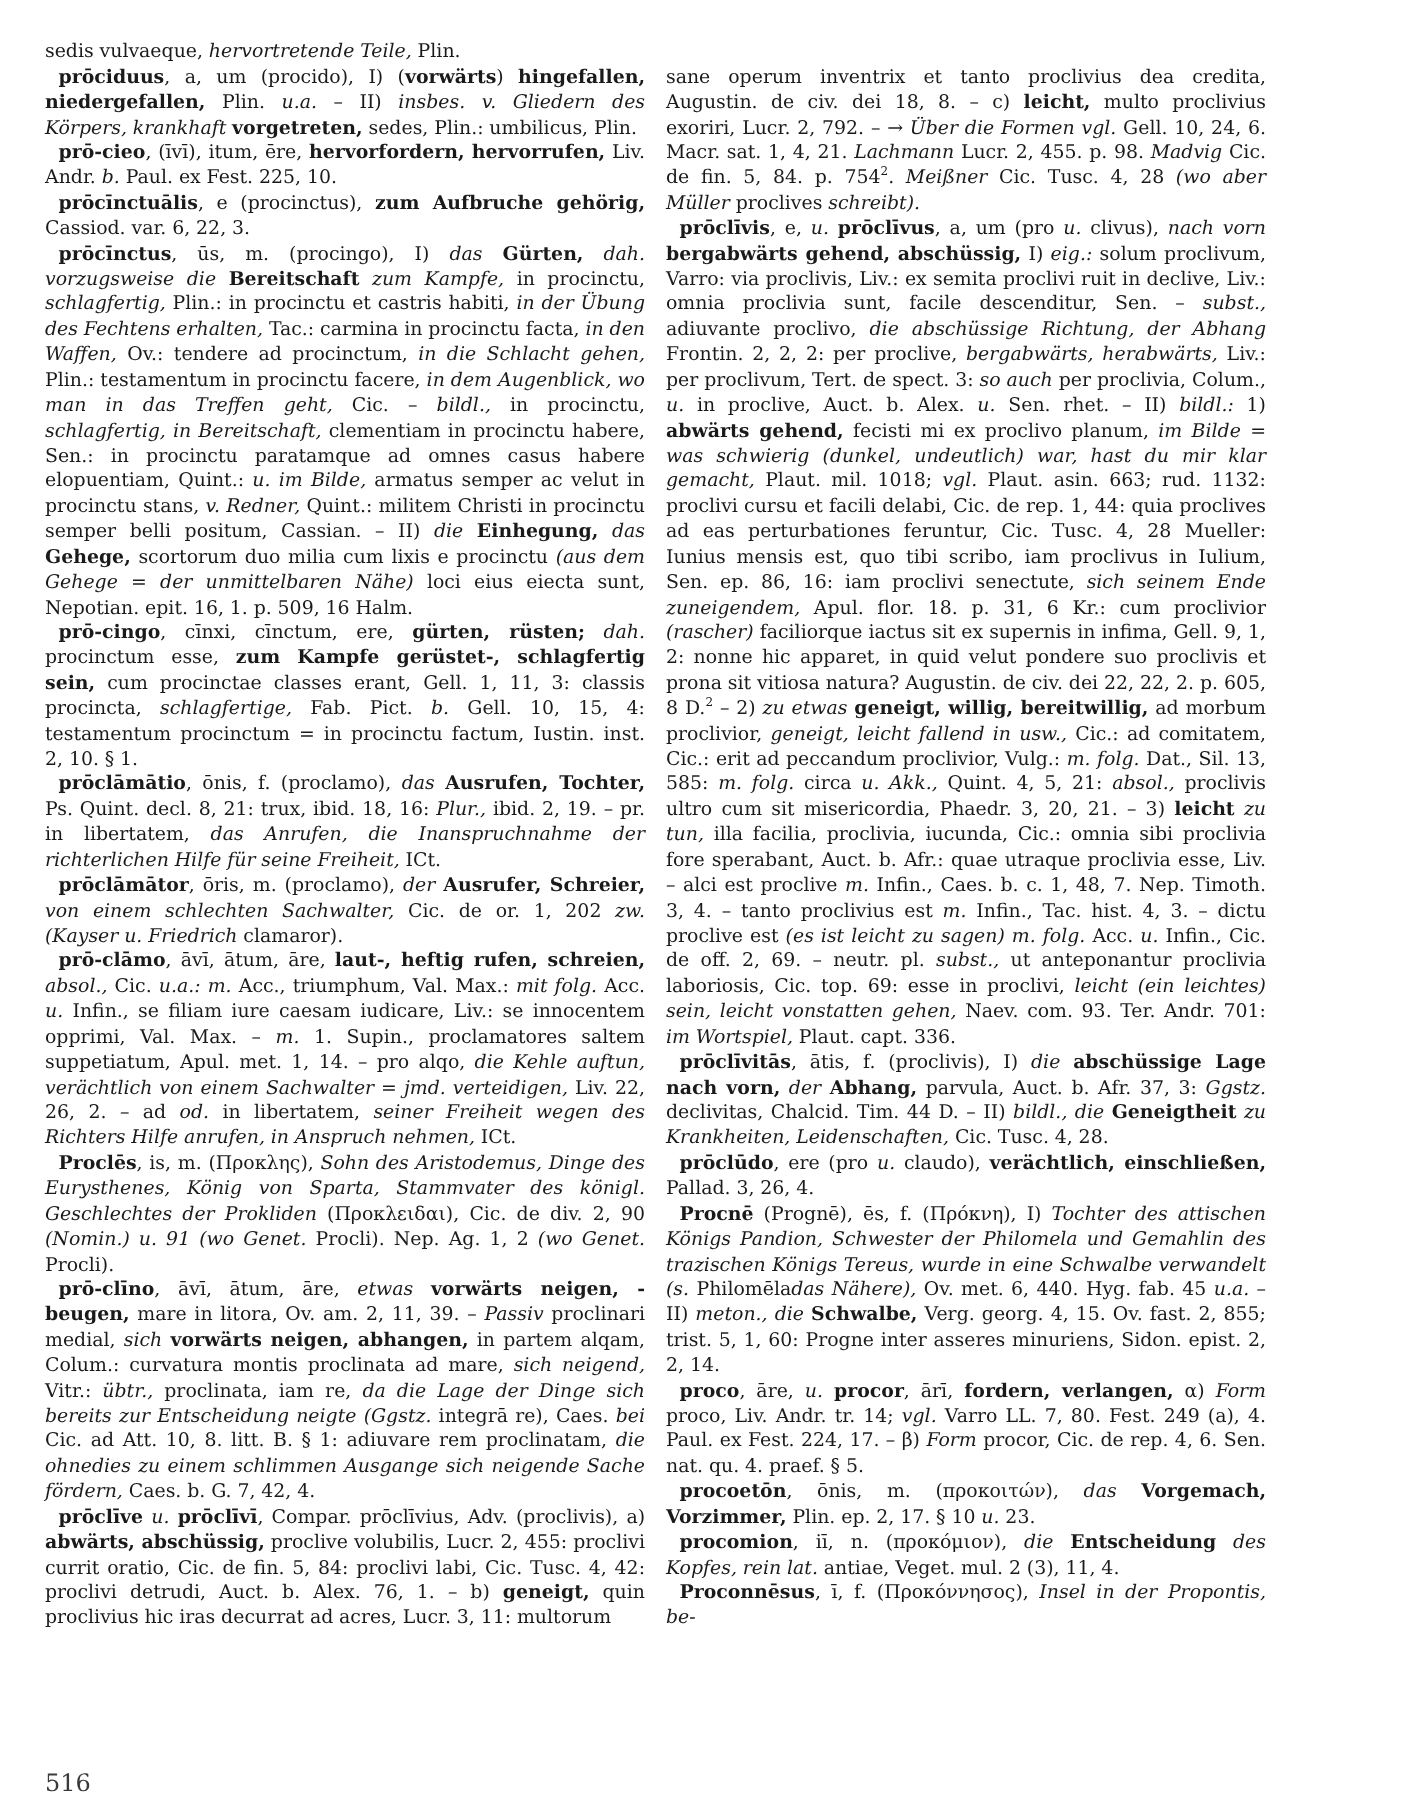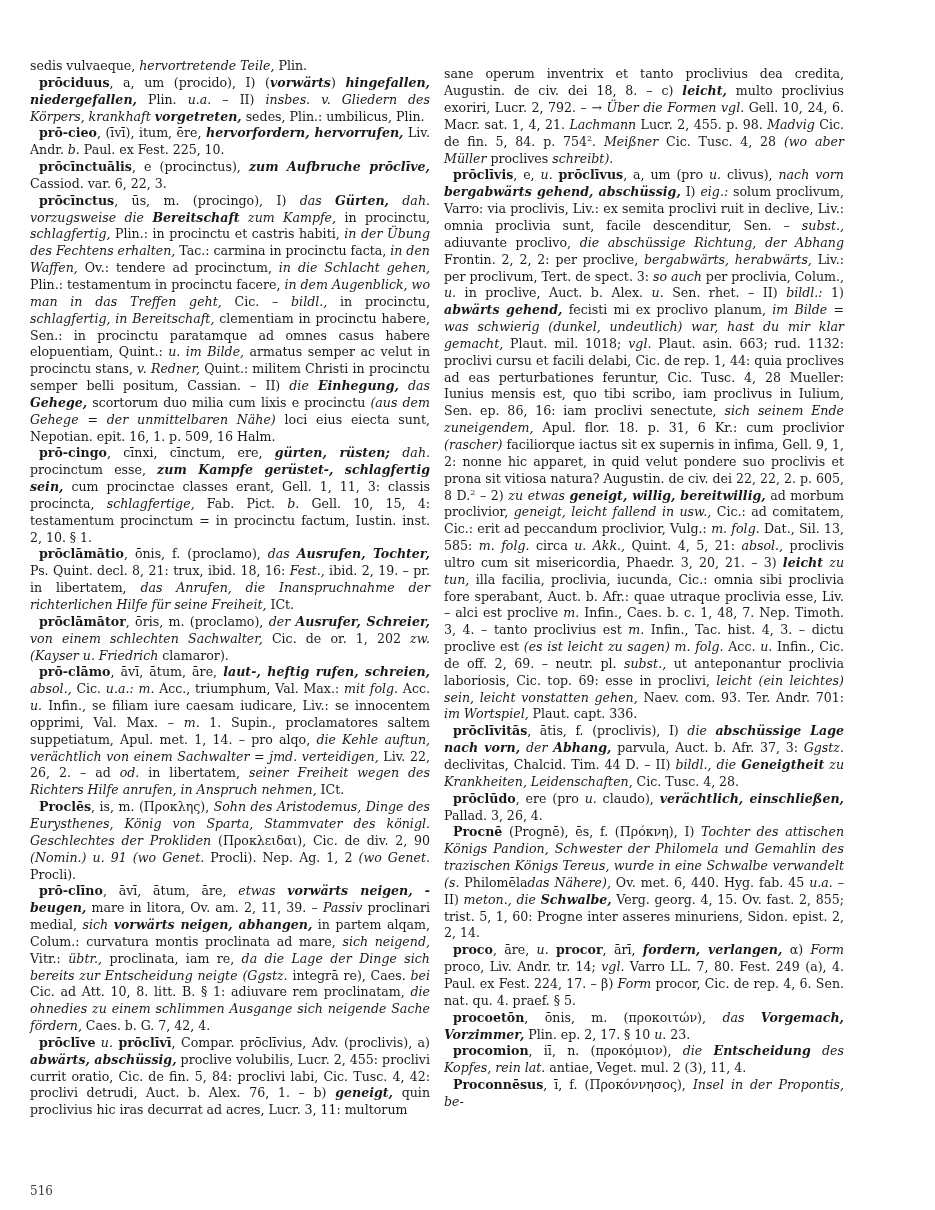--- a/index.html
+++ b/index.html
@@ -19,22 +19,21 @@
   .page {
     position: relative;
     width: 935px;
     height: 1210px;
     box-sizing: border-box;
     padding: 26px 28px 0 30px;
   }
   .columns {
     display: flex;
     gap: 14px;
-    align-items: center;
-    margin-top: 32px;
+    align-items: flex-end;
   }
   .column {
     width: 400px;
     flex: 0 0 400px;
   }
   .entry {
     font-size: 12.6px;
     line-height: 16.85px;
     text-align: justify;
     text-justify: inter-word;
@@ -49,50 +48,49 @@
     text-indent: 0;
   }
   .hw {
     font-weight: bold;
   }
   .it {
     font-style: italic;
   }
   .bi {
     font-weight: bold;
-    font-style: italic;
   }
   sup {
     font-size: 8px;
     vertical-align: super;
     line-height: 0;
   }
   .folio {
     position: absolute;
     left: 30px;
     bottom: 12px;
-    font-size: 12px;
+    font-size: 16px;
     color: #3a3a3a;
     font-family: "DejaVu Serif", "Liberation Serif", serif;
   }
 </style>
 </head>
 <body>
 
 <div class="page">
   <div class="columns">
 
     <div class="column" id="left-col">
         <p class="entry cont">sedis vulvaeque, <span class="it">hervortretende Teile,</span> Plin.</p>
         <p class="entry"><span class="hw">prōciduus</span>, a, um (procido), I) (<span class="bi">vorwärts</span>) <span class="bi">hingefallen, niedergefallen,</span> Plin. <span class="it">u.a.</span> – II) <span class="it">insbes. v. Gliedern des Körpers, krankhaft</span> <span class="bi">vorgetreten,</span> sedes, Plin.: umbilicus, Plin.</p>
         <p class="entry"><span class="hw">prō-cieo</span>, (īvī), itum, ēre, <span class="bi">hervorfordern, hervorrufen,</span> Liv. Andr. <span class="it">b.</span> Paul. ex Fest. 225, 10.</p>
-        <p class="entry"><span class="hw">prōcīnctuālis</span>, e (procinctus), <span class="bi">zum Aufbruche prōclīve,</span> Cassiod. var. 6, 22, 3.</p>
+        <p class="entry"><span class="hw">prōcīnctuālis</span>, e (procinctus), <span class="bi">zum Aufbruche gehörig,</span> Cassiod. var. 6, 22, 3.</p>
         <p class="entry"><span class="hw">prōcīnctus</span>, ūs, m. (procingo), I) <span class="it">das</span> <span class="bi">Gürten,</span> <span class="it">dah. vorzugsweise die</span> <span class="bi">Bereitschaft</span> <span class="it">zum Kampfe,</span> in procinctu, <span class="it">schlagfertig,</span> Plin.: in procinctu et castris habiti, <span class="it">in der Übung des Fechtens erhalten,</span> Tac.: carmina in procinctu facta, <span class="it">in den Waffen,</span> Ov.: tendere ad procinctum, <span class="it">in die Schlacht gehen,</span> Plin.: testamentum in procinctu facere, <span class="it">in dem Augenblick, wo man in das Treffen geht,</span> Cic. – <span class="it">bildl.,</span> in procinctu, <span class="it">schlagfertig, in Bereitschaft,</span> clementiam in procinctu habere, Sen.: in procinctu paratamque ad omnes casus habere elopuentiam, Quint.: <span class="it">u. im Bilde,</span> armatus semper ac velut in procinctu stans, <span class="it">v. Redner,</span> Quint.: militem Christi in procinctu semper belli positum, Cassian. – II) <span class="it">die</span> <span class="bi">Einhegung,</span> <span class="it">das</span> <span class="bi">Gehege,</span> scortorum duo milia cum lixis e procinctu <span class="it">(aus dem Gehege = der unmittelbaren Nähe)</span> loci eius eiecta sunt, Nepotian. epit. 16, 1. p. 509, 16 Halm.</p>
         <p class="entry"><span class="hw">prō-cingo</span>, cīnxi, cīnctum, ere, <span class="bi">gürten, rüsten;</span> <span class="it">dah.</span> procinctum esse, <span class="bi">zum Kampfe gerüstet-, schlagfertig sein,</span> cum procinctae classes erant, Gell. 1, 11, 3: classis procincta, <span class="it">schlagfertige,</span> Fab. Pict. <span class="it">b.</span> Gell. 10, 15, 4: testamentum procinctum = in procinctu factum, Iustin. inst. 2, 10. § 1.</p>
-        <p class="entry"><span class="hw">prōclāmātio</span>, ōnis, f. (proclamo), <span class="it">das</span> <span class="bi">Ausrufen, Tochter,</span> Ps. Quint. decl. 8, 21: trux, ibid. 18, 16: <span class="it">Fest.,</span> ibid. 2, 19. – pr. in libertatem, <span class="it">das Anrufen, die Inanspruchnahme der richterlichen Hilfe für seine Freiheit,</span> ICt.</p>
+        <p class="entry"><span class="hw">prōclāmātio</span>, ōnis, f. (proclamo), <span class="it">das</span> <span class="bi">Ausrufen, Tochter,</span> Ps. Quint. decl. 8, 21: trux, ibid. 18, 16: <span class="it">Plur.,</span> ibid. 2, 19. – pr. in libertatem, <span class="it">das Anrufen, die Inanspruchnahme der richterlichen Hilfe für seine Freiheit,</span> ICt.</p>
         <p class="entry"><span class="hw">prōclāmātor</span>, ōris, m. (proclamo), <span class="it">der</span> <span class="bi">Ausrufer, Schreier,</span> <span class="it">von einem schlechten Sachwalter,</span> Cic. de or. 1, 202 <span class="it">zw. (Kayser u. Friedrich</span> clamaror).</p>
         <p class="entry"><span class="hw">prō-clāmo</span>, āvī, ātum, āre, <span class="bi">laut-, heftig rufen, schreien,</span> <span class="it">absol.,</span> Cic. <span class="it">u.a.: m.</span> Acc., triumphum, Val. Max.: <span class="it">mit folg.</span> Acc. <span class="it">u.</span> Infin., se filiam iure caesam iudicare, Liv.: se innocentem opprimi, Val. Max. – <span class="it">m.</span> 1. Supin., proclamatores saltem suppetiatum, Apul. met. 1, 14. – pro alqo, <span class="it">die Kehle auftun, verächtlich von einem Sachwalter = jmd. verteidigen,</span> Liv. 22, 26, 2. – ad <span class="it">od.</span> in libertatem, <span class="it">seiner Freiheit wegen des Richters Hilfe anrufen, in Anspruch nehmen,</span> ICt.</p>
         <p class="entry"><span class="hw">Proclēs</span>, is, m. (Προκλης), <span class="it">Sohn des Aristodemus, Dinge des Eurysthenes, König von Sparta, Stammvater des königl. Geschlechtes der Prokliden</span> (Προκλειδαι), Cic. de div. 2, 90 <span class="it">(Nomin.) u. 91 (wo Genet.</span> Procli). Nep. Ag. 1, 2 <span class="it">(wo Genet.</span> Procli).</p>
         <p class="entry"><span class="hw">prō-clīno</span>, āvī, ātum, āre, <span class="it">etwas</span> <span class="bi">vorwärts neigen, -beugen,</span> mare in litora, Ov. am. 2, 11, 39. – <span class="it">Passiv</span> proclinari medial, <span class="it">sich</span> <span class="bi">vorwärts neigen, abhangen,</span> in partem alqam, Colum.: curvatura montis proclinata ad mare, <span class="it">sich neigend,</span> Vitr.: <span class="it">übtr.,</span> proclinata, iam re, <span class="it">da die Lage der Dinge sich bereits zur Entscheidung neigte (Ggstz.</span> integrā re), Caes. <span class="it">bei</span> Cic. ad Att. 10, 8. litt. B. § 1: adiuvare rem proclinatam, <span class="it">die ohnedies zu einem schlimmen Ausgange sich neigende Sache fördern,</span> Caes. b. G. 7, 42, 4.</p>
         <p class="entry"><span class="hw">prōclīve</span> <span class="it">u.</span> <span class="hw">prōclīvī</span>, Compar. prōclīvius, Adv. (proclivis), a) <span class="bi">abwärts, abschüssig,</span> proclive volubilis, Lucr. 2, 455: proclivi currit oratio, Cic. de fin. 5, 84: proclivi labi, Cic. Tusc. 4, 42: proclivi detrudi, Auct. b. Alex. 76, 1. – b) <span class="bi">geneigt,</span> quin proclivius hic iras decurrat ad acres, Lucr. 3, 11: multorum</p>
       </div>
 
     <div class="column" id="right-col">
         <p class="entry cont">sane operum inventrix et tanto proclivius dea credita, Augustin. de civ. dei 18, 8. – c) <span class="bi">leicht,</span> multo proclivius exoriri, Lucr. 2, 792. – → <span class="it">Über die Formen vgl.</span> Gell. 10, 24, 6. Macr. sat. 1, 4, 21. <span class="it">Lachmann</span> Lucr. 2, 455. p. 98. <span class="it">Madvig</span> Cic. de fin. 5, 84. p. 754<sup>2</sup>. <span class="it">Meißner</span> Cic. Tusc. 4, 28 <span class="it">(wo aber Müller</span> proclives <span class="it">schreibt).</span></p>
         <p class="entry"><span class="hw">prōclīvis</span>, e, <span class="it">u.</span> <span class="hw">prōclīvus</span>, a, um (pro <span class="it">u.</span> clivus), <span class="it">nach vorn</span> <span class="bi">bergabwärts gehend, abschüssig,</span> I) <span class="it">eig.:</span> solum proclivum, Varro: via proclivis, Liv.: ex semita proclivi ruit in declive, Liv.: omnia proclivia sunt, facile descenditur, Sen. – <span class="it">subst.,</span> adiuvante proclivo, <span class="it">die abschüssige Richtung, der Abhang</span> Frontin. 2, 2, 2: per proclive, <span class="it">bergabwärts, herabwärts,</span> Liv.: per proclivum, Tert. de spect. 3: <span class="it">so auch</span> per proclivia, Colum., <span class="it">u.</span> in proclive, Auct. b. Alex. <span class="it">u.</span> Sen. rhet. – II) <span class="it">bildl.:</span> 1) <span class="bi">abwärts gehend,</span> fecisti mi ex proclivo planum, <span class="it">im Bilde = was schwierig (dunkel, undeutlich) war, hast du mir klar gemacht,</span> Plaut. mil. 1018; <span class="it">vgl.</span> Plaut. asin. 663; rud. 1132: proclivi cursu et facili delabi, Cic. de rep. 1, 44: quia proclives ad eas perturbationes feruntur, Cic. Tusc. 4, 28 Mueller: Iunius mensis est, quo tibi scribo, iam proclivus in Iulium, Sen. ep. 86, 16: iam proclivi senectute, <span class="it">sich seinem Ende zuneigendem,</span> Apul. flor. 18. p. 31, 6 Kr.: cum proclivior <span class="it">(rascher)</span> faciliorque iactus sit ex supernis in infima, Gell. 9, 1, 2: nonne hic apparet, in quid velut pondere suo proclivis et prona sit vitiosa natura? Augustin. de civ. dei 22, 22, 2. p. 605, 8 D.<sup>2</sup> – 2) <span class="it">zu etwas</span> <span class="bi">geneigt, willig, bereitwillig,</span> ad morbum proclivior, <span class="it">geneigt, leicht fallend in usw.,</span> Cic.: ad comitatem, Cic.: erit ad peccandum proclivior, Vulg.: <span class="it">m. folg.</span> Dat., Sil. 13, 585: <span class="it">m. folg.</span> circa <span class="it">u. Akk.,</span> Quint. 4, 5, 21: <span class="it">absol.,</span> proclivis ultro cum sit misericordia, Phaedr. 3, 20, 21. – 3) <span class="bi">leicht</span> <span class="it">zu tun,</span> illa facilia, proclivia, iucunda, Cic.: omnia sibi proclivia fore sperabant, Auct. b. Afr.: quae utraque proclivia esse, Liv. – alci est proclive <span class="it">m.</span> Infin., Caes. b. c. 1, 48, 7. Nep. Timoth. 3, 4. – tanto proclivius est <span class="it">m.</span> Infin., Tac. hist. 4, 3. – dictu proclive est <span class="it">(es ist leicht zu sagen) m. folg.</span> Acc. <span class="it">u.</span> Infin., Cic. de off. 2, 69. – neutr. pl. <span class="it">subst.,</span> ut anteponantur proclivia laboriosis, Cic. top. 69: esse in proclivi, <span class="it">leicht (ein leichtes) sein, leicht vonstatten gehen,</span> Naev. com. 93. Ter. Andr. 701: <span class="it">im Wortspiel,</span> Plaut. capt. 336.</p>

